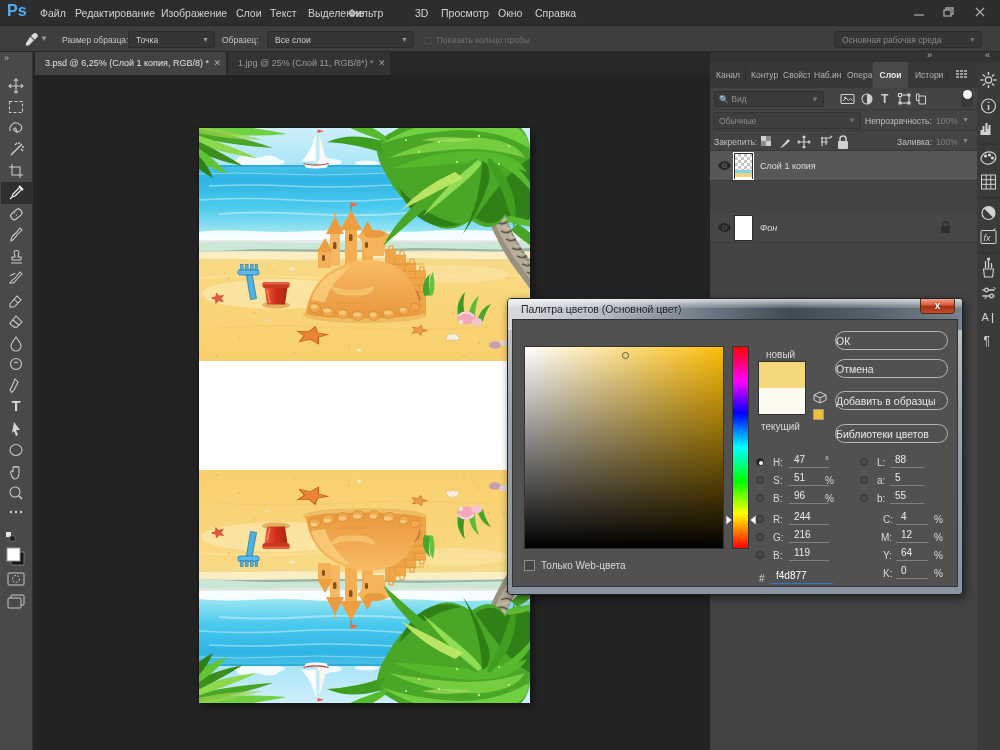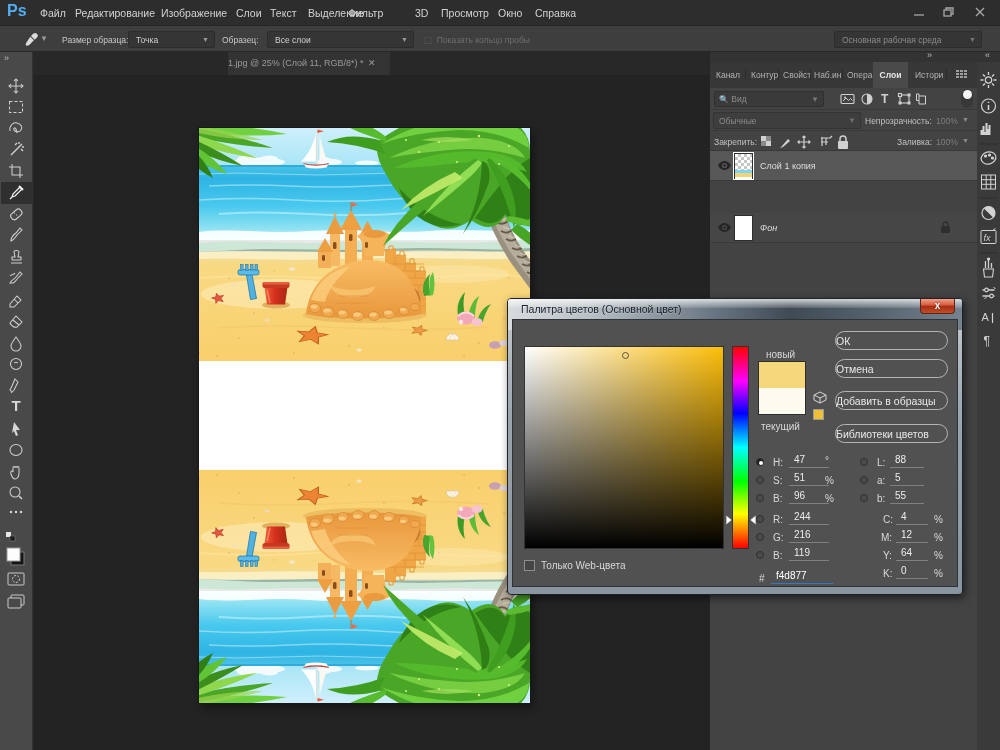--- a/index.html
+++ b/index.html
@@ -151,21 +151,22 @@
         <rect x="0" y="0" width="16" height="12" rx="1"></rect>
         <circle cx="8" cy="6" r="3.5" stroke-dasharray="2 1.5"></circle>
       </g>
 <g transform="translate(8,543)" stroke="#c9c9c9" fill="none">
         <rect x="3" y="0" width="13" height="10" rx="1"></rect>
         <rect x="0" y="3" width="13" height="10" rx="1" fill="#494949"></rect>
       </g>
 </svg>
 </div>
 <div class="abs" id="tabstrip">
-  <div class="dtab" style="left:194px;width:163px;background:#333333;color:#9b9b9b;border-left:1px solid #272727">1.jpg @ 25% (Слой 11, RGB/8*) * <span style="margin-left:2px">✕</span></div>
+  <div class="dtab" style="left:2px;width:191px;background:#424242;color:#e4e4e4;padding-left:10px">3.psd @ 6,25% (Слой 1 копия, RGB/8) * <span style="color:#a9a9a9;margin-left:2px">✕</span></div>
+  <div class="dtab" style="left:194px;width:163px;background:#333333;color:#9b9b9b;padding-left:10px;border-left:1px solid #272727">1.jpg @ 25% (Слой 11, RGB/8*) * <span style="margin-left:2px">✕</span></div>
 </div>
 <div class="abs" id="canvas"></div>
 <div class="abs" id="rpanel">
   <div class="abs" style="left:0;top:0;width:267px;height:10px;background:#333">
       <span style="position:absolute;right:45px;top:-2px;color:#bbb;font-size:9px">»</span>
     </div>
   <div class="abs" style="left:0;top:10px;width:267px;height:26px;background:#373737;font-size:8.5px;color:#b2b2b2">
     <span class="abs" style="left:6px;top:8px">Канал</span>
       <span class="abs ptd" style="left:35px"></span>
     <span class="abs" style="left:41px;top:8px">Контур</span>

